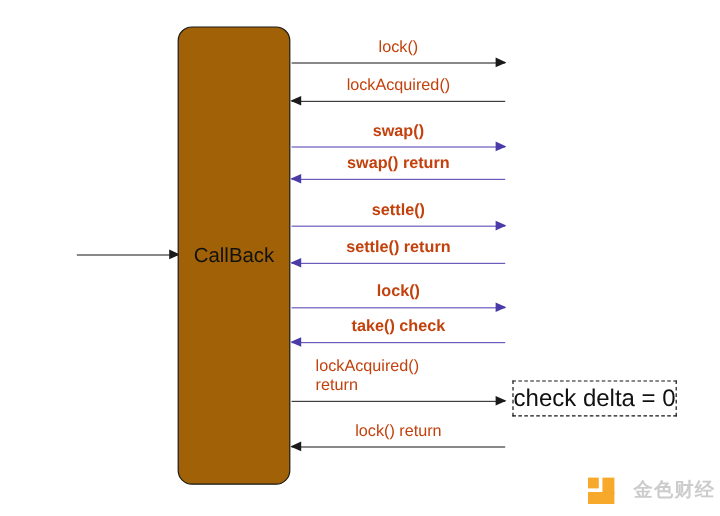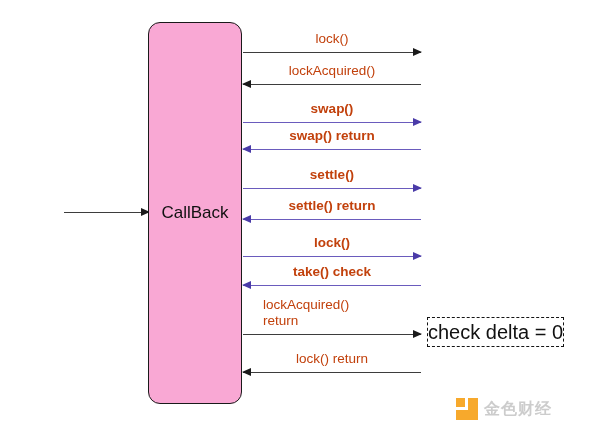--- a/index.html
+++ b/index.html
@@ -64,21 +64,21 @@
     font-weight: bold;
     letter-spacing: 0.2px;
   }
 
   
   .lifeline-box {
     position: absolute;
     border: 1.6px solid #1a1a1a;
     border-radius: 12px;
     box-sizing: border-box;
-    background: #f9a8d4;
+    background: #a16207;
     display: flex;
     align-items: center;
     justify-content: center;
   }
   .lifeline-label {
     font-size: 17px;
     color: #111111;
     white-space: nowrap;
   }
   #callback-box {
@@ -169,25 +169,25 @@
   }
   #check-delta-note .note-text {
     font-size: 20px;
     color: #111111;
     white-space: nowrap;
   }
 
   
   #watermark {
     position: absolute;
-    left: 456px;
+    left: 490px;
     top: 398px;
     display: flex;
     align-items: center;
-    gap: 6px;
+    gap: 16px;
     opacity: 0.92;
   }
   .wm-mark {
     position: relative;
     width: 22px;
     height: 22px;
   }
   .wm-mark .sq-a {
     position: absolute;
     left: 0; top: 0;

